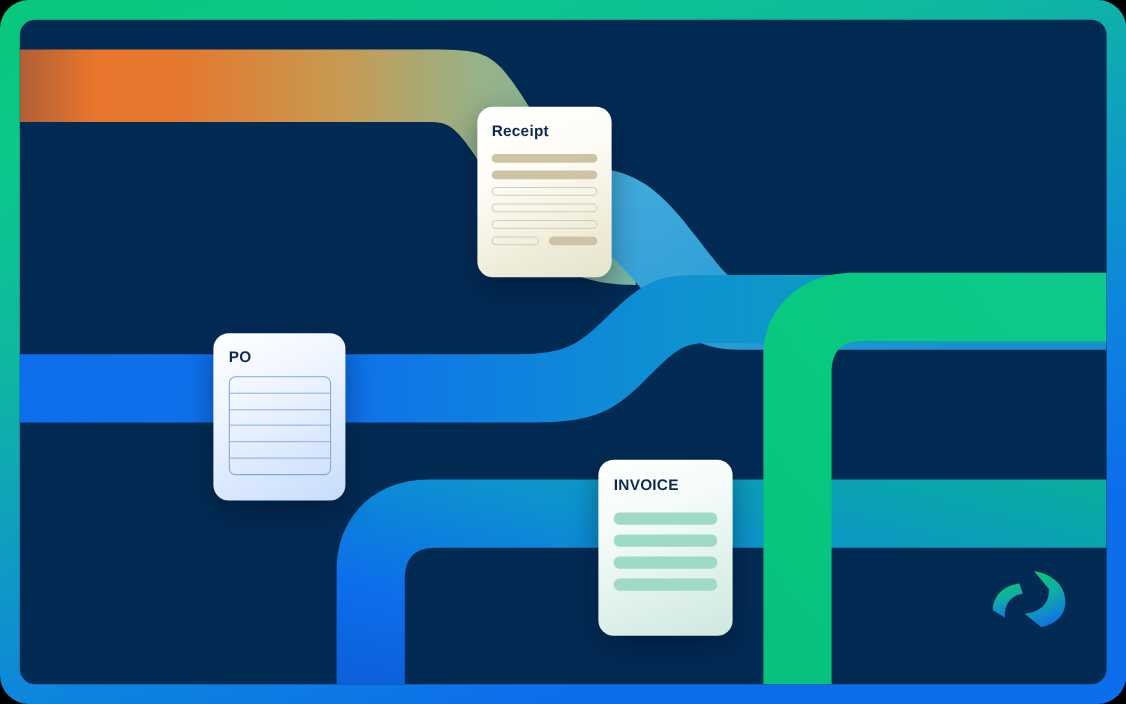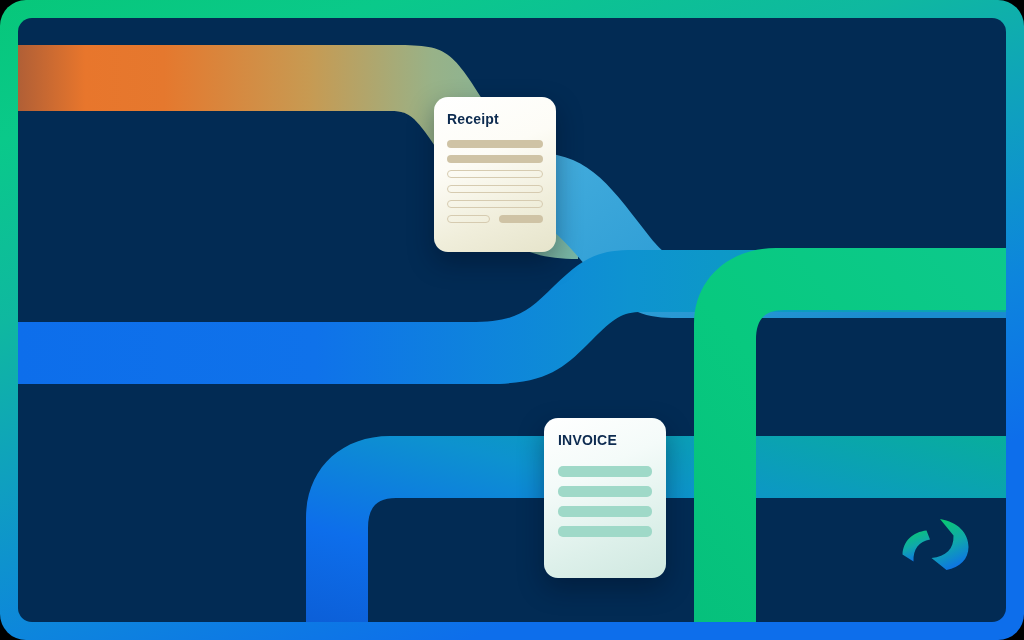--- a/index.html
+++ b/index.html
@@ -172,20 +172,31 @@
           <div class="bar bar-outline-beige"></div>
           <div class="bar bar-outline-beige"></div>
           <div class="bar bar-outline-beige"></div>
           <div class="lastrow">
             <div class="bar bar-outline-beige b1"></div>
             <div class="bar bar-solid-beige b2"></div>
           </div>
         </div>
       </div>
 
+      <div class="card" id="card-po">
+        <div class="title">PO</div>
+        <div class="grid-table">
+          <div class="trow"></div>
+          <div class="trow"></div>
+          <div class="trow"></div>
+          <div class="trow"></div>
+          <div class="trow"></div>
+          <div class="trow"></div>
+        </div>
+      </div>
 
       <div class="card" id="card-invoice">
         <div class="title">INVOICE</div>
         <div class="rows">
           <div class="bar"></div>
           <div class="bar"></div>
           <div class="bar"></div>
           <div class="bar"></div>
         </div>
       </div>

